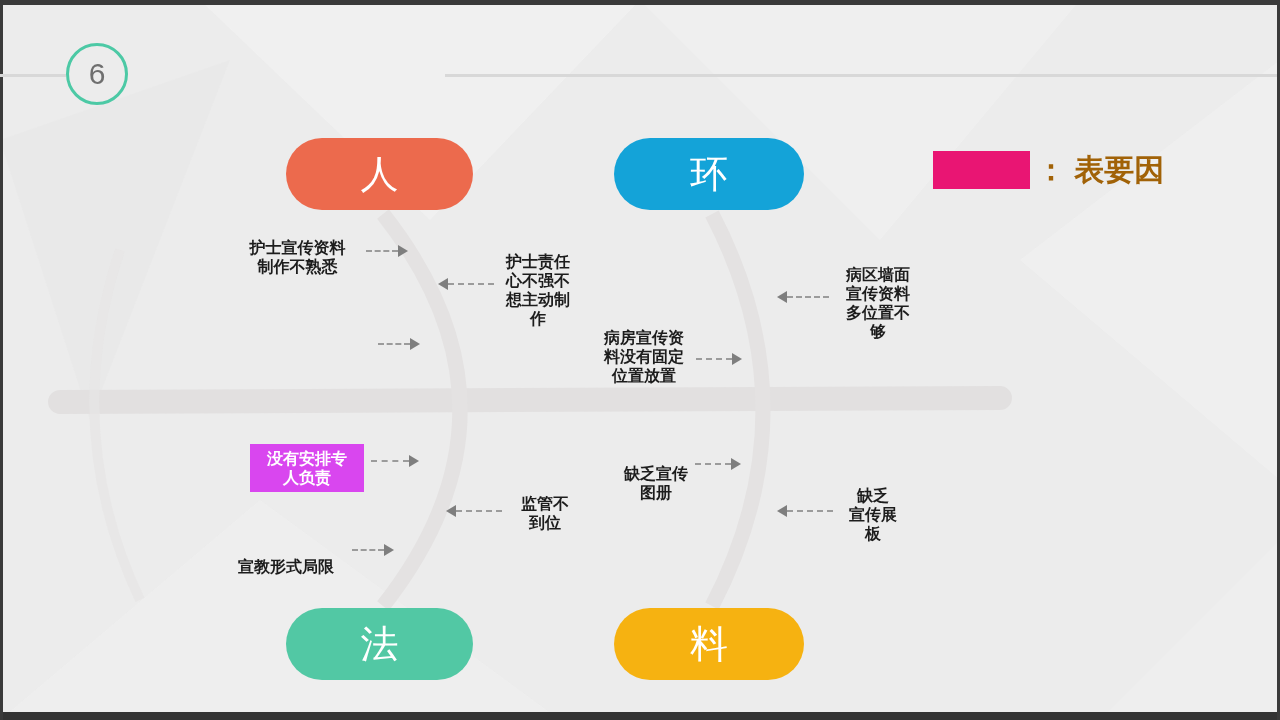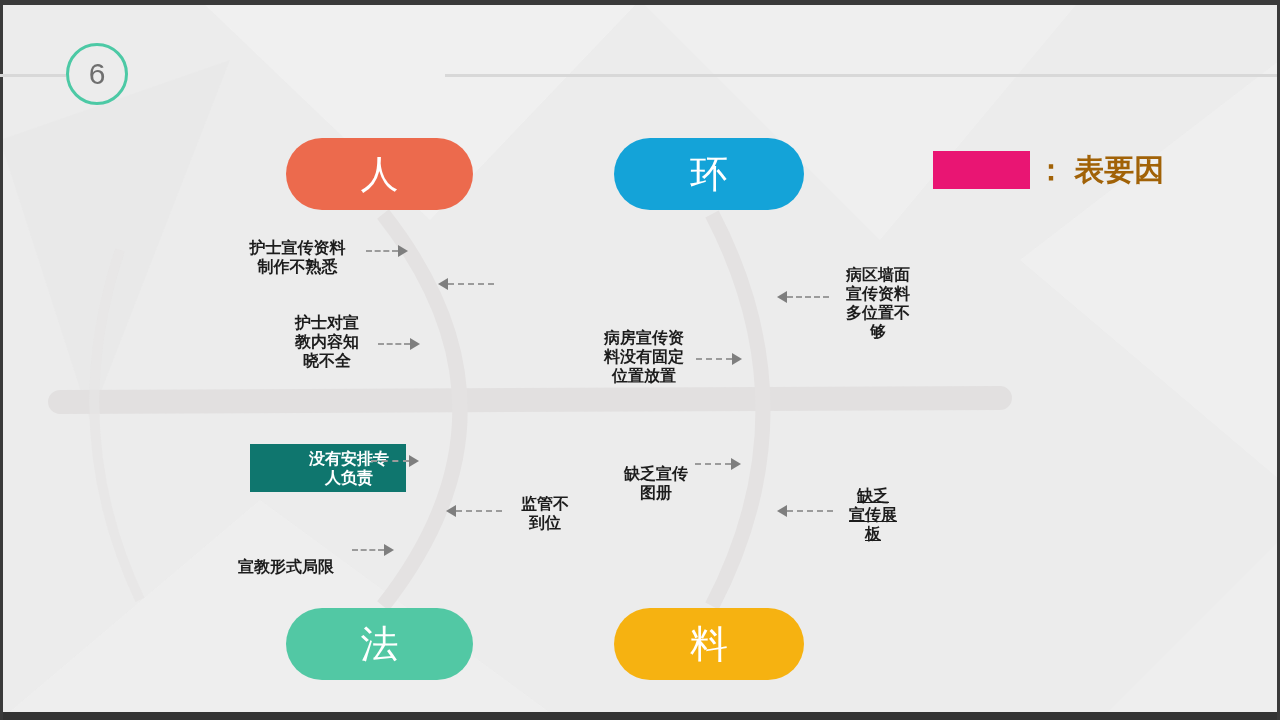--- a/index.html
+++ b/index.html
@@ -19,21 +19,21 @@
     font-size:30px;color:#6F6F6F;background:transparent;}
   .title{position:absolute;left:213px;top:50px;font-size:40px;font-weight:400;color:#7B7B7B;letter-spacing:2px;}
   .pill{position:absolute;height:72px;border-radius:36px;display:flex;align-items:center;justify-content:center;
     color:#fff;font-size:38px;}
   .pill.people{left:286px;top:138px;width:187px;background:#EC6A4D;}
   .pill.environment{left:614px;top:138px;width:190px;background:#14A3D8;}
   .pill.method{left:286px;top:608px;width:187px;background:#52C8A4;}
   .pill.material{left:614px;top:608px;width:190px;background:#F6B211;}
   .cause{position:absolute;font-size:16px;line-height:19px;font-weight:bold;color:#1C1C1C;
     text-align:center;white-space:pre-line;}
-  .cause.hl{background:#0f766e;color:#fff;display:flex;align-items:center;justify-content:center;padding-left:42px;}
+  .cause.hl{background:#d946ef;color:#fff;display:flex;align-items:center;justify-content:center;}
   .effect{position:absolute;left:1006px;top:342px;width:100px;font-size:26px;line-height:30px;
     font-weight:bold;color:#E32078;text-align:left;white-space:pre-line;}
   .legend-swatch{position:absolute;left:933px;top:151px;width:97px;height:38px;background:#E91573;}
   .legend-label{position:absolute;left:1036px;top:150px;font-size:30px;font-weight:bold;color:#a16207;}
   .arrow{position:absolute;height:12px;display:flex;align-items:center;}
   .arrow .dash{flex:1;height:0;border-top:2px dashed #9B9B9B;}
   .arrow .head{width:0;height:0;border-top:6px solid transparent;border-bottom:6px solid transparent;}
   .arrow.dirright .head{border-left:10px solid #7E7E7E;}
   .arrow.dirleft{flex-direction:row-reverse;}
   .arrow.dirleft .head{border-right:10px solid #7E7E7E;}
@@ -79,38 +79,39 @@
   <div class="pill material">
     <span>料</span>
   </div>
 
   <div class="legend-swatch"></div>
   <div class="legend-label">： 表要因</div>
 
 
   <div class="cause" style="left:225px;top:238px;width:145px;">护士宣传资料
 制作不熟悉</div>
-  <div class="cause" style="left:285px;top:313px;width:84px;">护士对宣
-教内容知
-晓不全</div>
+  <div class="cause" style="left:498px;top:252px;width:80px;">护士责任
+心不强不
+想主动制
+作</div>
   <div class="cause" style="left:838px;top:265px;width:80px;">病区墙面
 宣传资料
 多位置不
 够</div>
   <div class="cause" style="left:596px;top:328px;width:96px;">病房宣传资
 料没有固定
 位置放置</div>
   <div class="cause hl" style="left:250px;top:444px;width:114px;height:48px;">没有安排专
 人负责</div>
   <div class="cause" style="left:512px;top:494px;width:66px;">监管不
 到位</div>
   <div class="cause" style="left:230px;top:540px;width:112px;margin-top:17px;">宣教形式局限</div>
   <div class="cause" style="left:618px;top:464px;width:76px;">缺乏宣传
 图册</div>
-  <div class="cause" style="left:842px;top:486px;width:62px;text-decoration:underline;">缺乏
+  <div class="cause" style="left:842px;top:486px;width:62px;">缺乏
 宣传展
 板</div>
 
   <div class="arrow dirright" style="left:366px;top:245px;width:42px;">
       <div class="dash"></div>
       <div class="head"></div>
     </div>
   <div class="arrow dirleft" style="left:438px;top:278px;width:56px;">
       <div class="dash"></div>
       <div class="head"></div>

